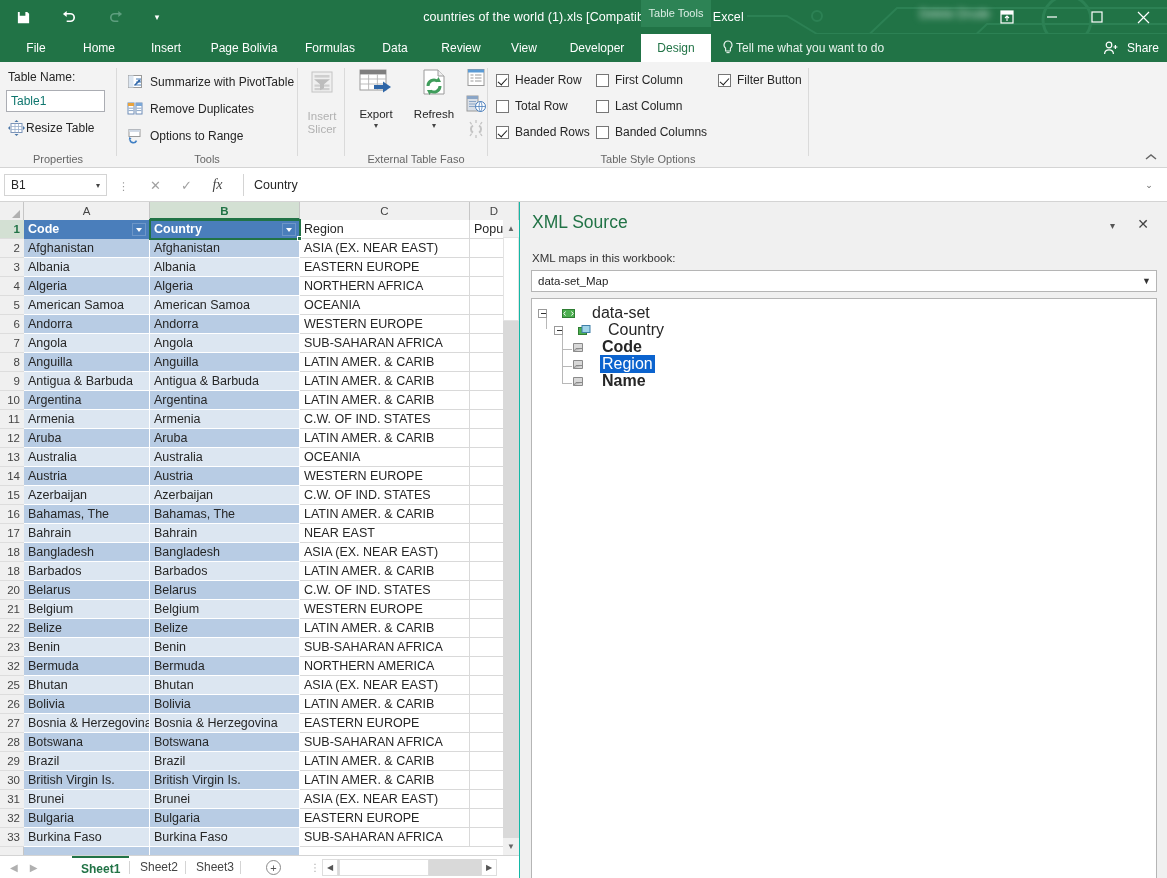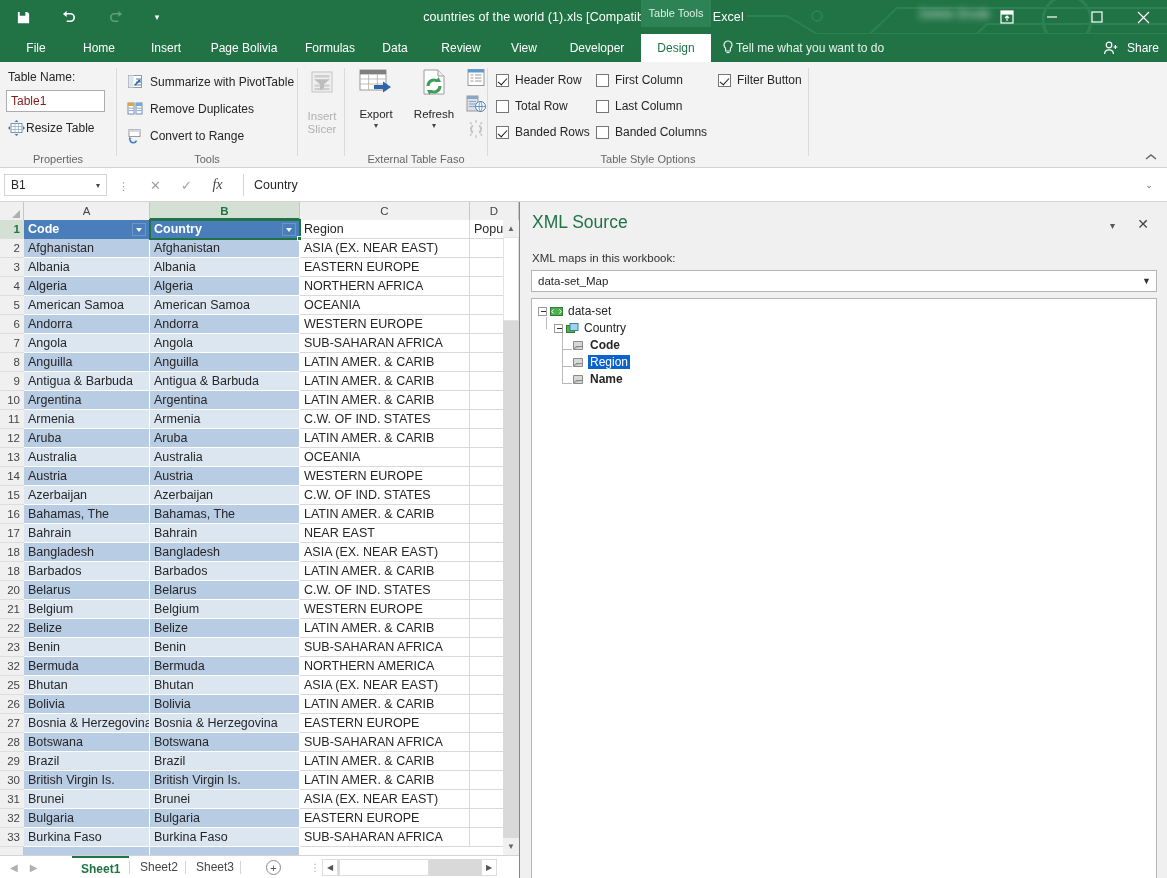--- a/index.html
+++ b/index.html
@@ -77,21 +77,21 @@
   .grp { position:absolute; top:0; height:106px; }
   .grp-sep { position:absolute; top:6px; width:1px; height:88px; background:#dadada; }
   .grp-label {
     position:absolute; bottom:3px; width:100%; text-align:center;
     font-size:11px; color:#666;
   }
   .tblname-lbl { position:absolute; left:8px; top:8px; font-size:12px; color:#262626; }
   .tblname-input {
     position:absolute; left:6px; top:28px; width:99px; height:22px;
     border:1px solid #abadb3; background:#fff; font-size:12px;
-    padding:2px 4px; font-family:"Liberation Sans", sans-serif; color:#7f1d1d;
+    padding:2px 4px; font-family:"Liberation Sans", sans-serif; color:#0f766e;
   }
   .resize-btn { position:absolute; left:6px; top:56px; height:20px; display:flex; align-items:center; font-size:12px; }
   .resize-btn .ic { width:20px; height:18px; display:inline-flex; align-items:center; justify-content:center; }
 
   .tool-item {
     position:absolute; height:24px; display:flex; align-items:center;
     font-size:12px; color:#262626;
   }
   .tool-item .ic { width:24px; height:20px; display:inline-flex; align-items:center; justify-content:center; margin-right:3px; }
 
@@ -206,21 +206,21 @@
   .pane-combo {
     position:absolute; left:11px; top:68px; width:626px; height:22px;
     background:#fff; border:1px solid #b5b5b5; font-size:11.5px;
     display:flex; align-items:center; padding-left:6px; color:#262626;
   }
   .combo-arrow { position:absolute; right:0; top:0; width:19px; height:20px; display:flex; align-items:center; justify-content:center; font-size:9px; color:#333; background:#fff; }
   .tree {
     position:absolute; left:11px; top:96px; width:626px; height:644px;
     background:#fff; border:1px solid #b5b5b5; overflow:hidden;
   }
-  .tnode { position:absolute; display:flex; align-items:center; font-size:12px; white-space:nowrap; }
+  .tnode { position:absolute; display:flex; align-items:center; font-size:16px; white-space:nowrap;gap:12px; }
   .tglyph-box { width:9px; height:9px; border:1px solid #9a9a9a; background:#fff; position:relative; margin-right:3px; flex:0 0 auto; }
   .tglyph-box::before { content:""; position:absolute; left:1.5px; top:3.5px; width:5px; height:1px; background:#333; }
   .tico { width:13px; height:11px; margin-right:3px; flex:0 0 auto; display:inline-flex; align-items:center; }
   .tlabel { padding:0 2px; }
   .tlabel.bold { font-weight:bold; }
   .tlabel.selected { background:#0b63ce; color:#fff; }
   .tline-v { position:absolute; width:1px; background:#b8b8b8; }
   .tline-h { position:absolute; height:1px; background:#b8b8b8; }
 </style>
 </head>
@@ -370,21 +370,21 @@
       </div>
       <div class="tool-item" style="left:6px;top:62px;">
         <span class="ic">
           <svg width="17" height="16" viewBox="0 0 17 16">
               <rect x="2" y="1.5" width="11" height="7" fill="#fff" stroke="#9a9a9a"></rect>
               <rect x="2" y="1.5" width="11" height="2.4" fill="#cfd8e4"></rect>
               <path d="M3 11.5a3.4 3.4 0 0 0 6.5 1.2" fill="none" stroke="#3f7fc4" stroke-width="1.6"></path>
               <path d="M2.2 9l2.4 1.6-2.8 1.4z" fill="#3f7fc4"></path>
             </svg>
         </span>
-        <span>Convert to Range</span>
+        <span>Options to Range</span>
       </div>
       <div class="grp-label">Tools</div>
     </div>
     <div class="grp-sep" style="left:297px;"></div>
 
     <div class="grp" style="left:298px;width:46px;">
       <div class="bigbtn disabled" style="left:-3px;top:8px;">
         <span class="glyph">
           <svg width="32" height="30" viewBox="0 0 32 30">
               <rect x="6" y="2" width="20" height="20" fill="#efefef" stroke="#c4c4c4"></rect>

